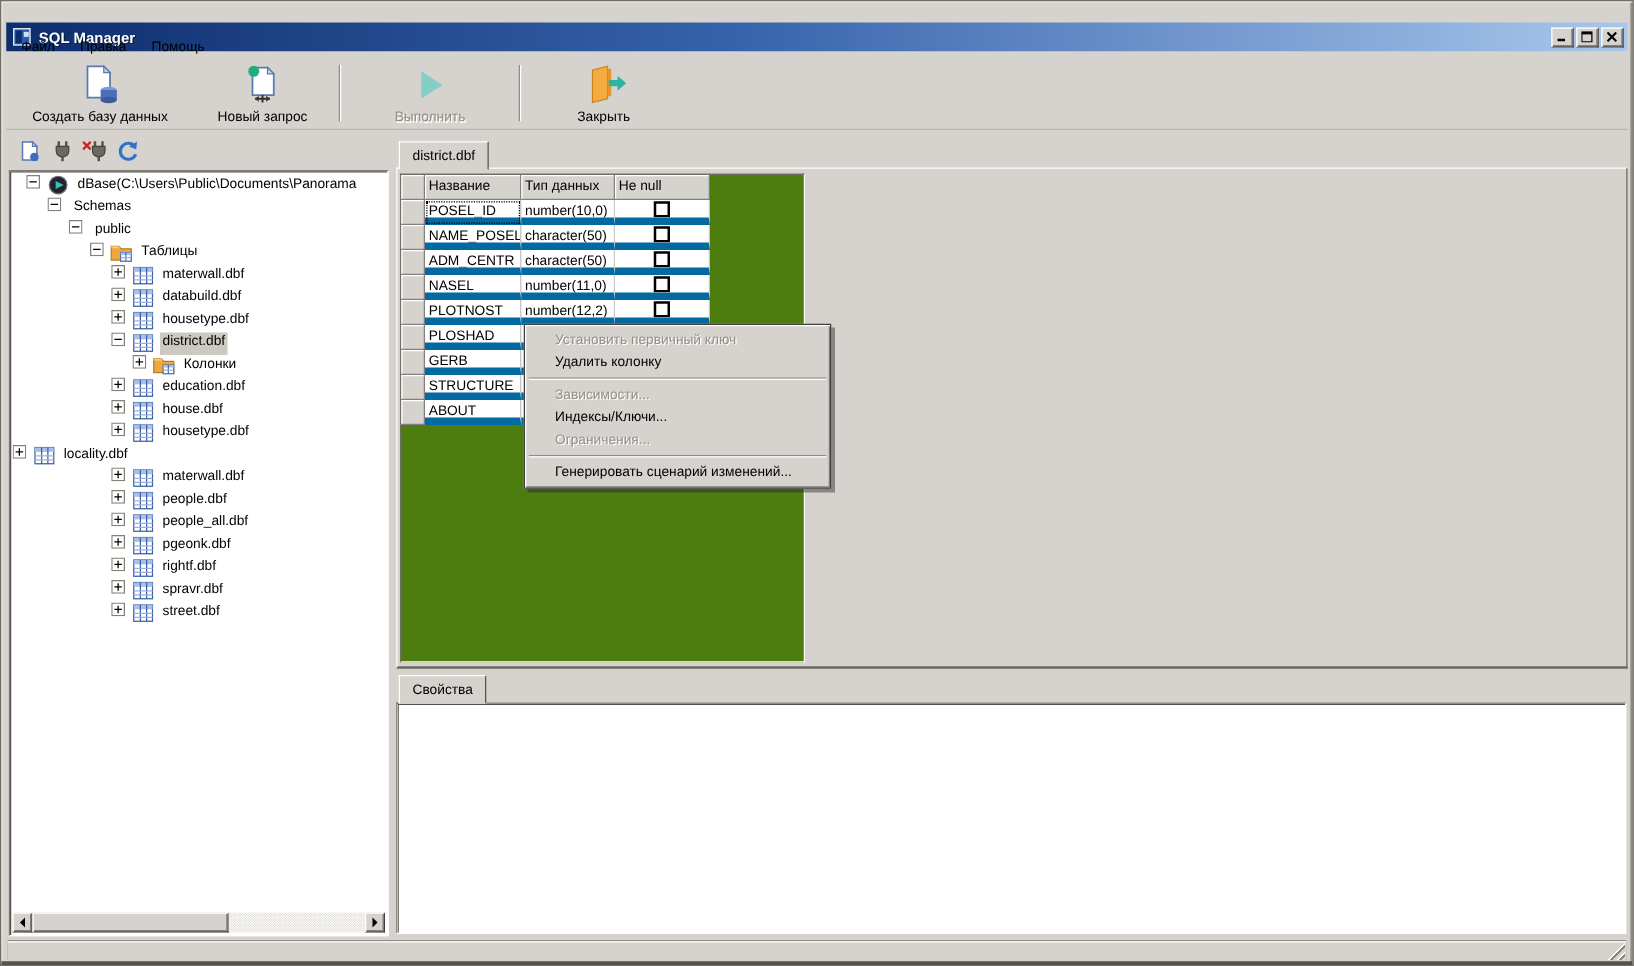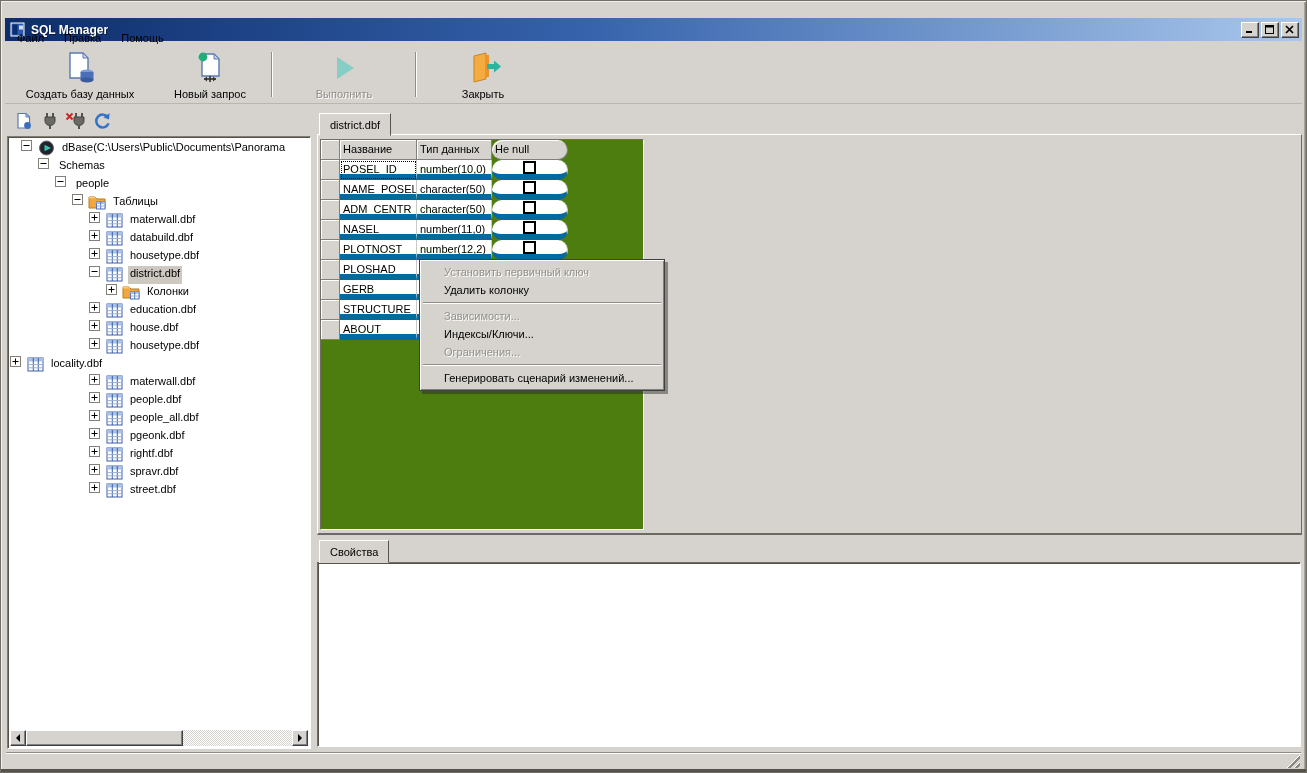--- a/index.html
+++ b/index.html
@@ -70,21 +70,21 @@
   .rt-content{position:absolute;left:0;top:23px;right:1px;bottom:0;background:#d6d3ce;
     border-top:1px solid #fff;border-left:1px solid #fff;
     border-right:1px solid #6b6960;border-bottom:2px solid #6b6960;}
   .grid{position:absolute;left:2px;top:4px;width:324px;height:391px;background:#4d7c0f;
     border:1px solid;border-color:#6f6d64 #fff #fff #6f6d64;}
   .grow{display:flex;height:20px;}
   .gcell{height:20px;line-height:19px;padding-left:3px;overflow:hidden;white-space:nowrap;}
   .ghdr{background:#d6d3ce;border-right:1px solid #808080;border-bottom:1px solid #808080;
     box-shadow:inset 1px 1px 0 #fff;}
   .gdata{background:#fff;border-right:1px solid #c9c9c9;border-bottom:6px solid #0369a1;}
-  .w-rh{width:19px;padding:0;} .w-name{width:77px;} .w-type{width:75px;} .w-nn{width:76px;border-radius:10px;}
+  .w-rh{width:19px;padding:0;} .w-name{width:77px;} .w-type{width:75px;} .w-nn{width:76px;}
   .focused{outline:1px dotted #000;outline-offset:-2px;}
   .nn-cell{display:flex;align-items:center;justify-content:center;padding:0;}
   .cb{width:13px;height:13px;border:2px solid #000;background:#fff;}
   
   .right-bottom{position:absolute;left:316px;top:537px;width:986px;height:214px;}
   .props-box{position:absolute;left:0;top:24px;right:2px;bottom:5px;background:#fff;
     border:1px solid;border-color:#6f6d64 #fff #fff #6f6d64;box-shadow:inset 1px 1px 0 #55534b;}
   
   .statusbar{position:absolute;left:5px;right:5px;top:752px;height:16px;background:#d6d3ce;
     border-top:1px solid #fff;box-shadow:0 -1px 0 #8f8d85;}
@@ -267,21 +267,21 @@
             </span>
             <span class="node-label">Schemas</span>
           </div>
           <div class="tree-node no-icon" style="padding-left: 45px;">
             <span class="expand">
               <svg width="11" height="11">
                 <rect x="0.5" y="0.5" width="10" height="10" fill="#fff" stroke="#848078"></rect>
                 <line x1="2.5" y1="5.5" x2="8.5" y2="5.5" stroke="#000"></line>
               </svg>
             </span>
-            <span class="node-label">people</span>
+            <span class="node-label">public</span>
           </div>
           <div class="tree-node" style="padding-left: 62px;">
             <span class="expand">
               <svg width="11" height="11">
                 <rect x="0.5" y="0.5" width="10" height="10" fill="#fff" stroke="#848078"></rect>
                 <line x1="2.5" y1="5.5" x2="8.5" y2="5.5" stroke="#000"></line>
               </svg>
             </span>
             <span class="node-icon">
               <svg width="18" height="16" viewBox="0 0 18 16">

